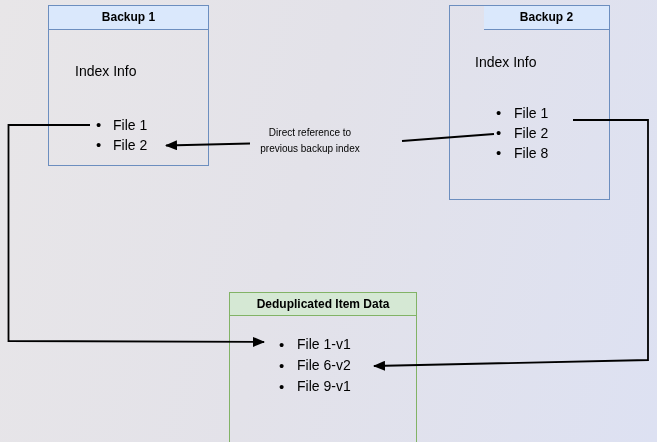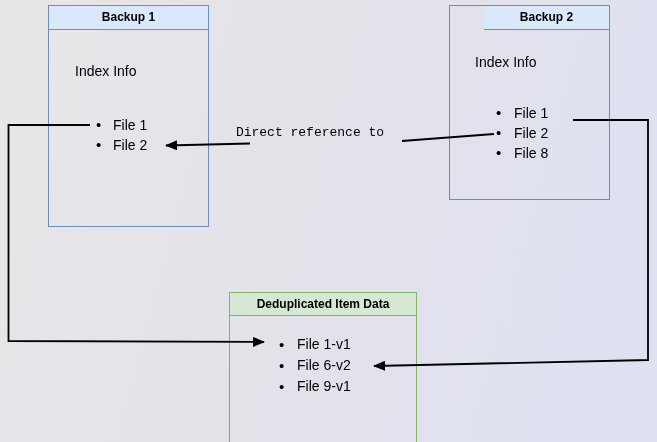--- a/index.html
+++ b/index.html
@@ -22,21 +22,21 @@
   .node-header {
     height: 23px;
     line-height: 23px;
     text-align: center;
     font-size: 12px;
     font-weight: bold;
     background: #dae8fc;
     border-bottom: 1.5px solid #6c8ebf;
   }
 
-  #backup1 { left: 48px; top: 5px; width: 161px; height: 222px; }
+  #backup1 { left: 48px; top: 5px; width: 161px; height: 161px; }
   #backup2 { left: 449px; top: 5px; width: 161px; height: 195px; padding-left: 34px; }
 
   #dedup {
     left: 229px; top: 292px; width: 188px; height: 159px;
     border-color: #82b366;
   }
   #dedup .node-header {
     background: #d5e8d4;
     border-bottom: 1.5px solid #82b366;
     height: 22px; line-height: 22px;
@@ -70,23 +70,22 @@
   #b1-files { left: 96px; top: 115px; }
   #b2-files { left: 496px; top: 103px; }
   #dedup-files { left: 279px; top: 334px; }
   #dedup-files li { line-height: 21px; padding-left: 18px; }
   #b2-files li { padding-left: 18px; }
 
   #annotation {
     position: absolute;
     left: 225px; top: 125px; width: 170px;
     text-align: center;
-    font-size: 13px;
+    font-size: 10px;
     line-height: 16px;
-    font-family: Liberation Mono, monospace;
   }
 
   #arrow-layer {
     position: absolute;
     left: 0; top: 0;
     pointer-events: none;
   }
   #arrow-layer path.edge {
     fill: none;
     stroke: #000;
@@ -127,20 +126,21 @@
     </div>
   </div>
   <ul class="file-list" id="dedup-files">
     <li>File 1-v1</li>
     <li>File 6-v2</li>
     <li>File 9-v1</li>
   </ul>
 
   <div id="annotation">
     <div>Direct reference to</div>
+    <div>previous backup index</div>
   </div>
 
   <svg id="arrow-layer" width="657" height="442" viewBox="0 0 657 442">
     <defs>
       <marker id="arrowhead" viewBox="0 0 12 10" markerWidth="12" markerHeight="10" refX="11" refY="5" orient="auto" markerUnits="userSpaceOnUse">
         <path d="M0,0 L12,5 L0,10 z" fill="#000"></path>
       </marker>
     </defs>
     <path class="edge" d="M 90 125 L 8.5 125 L 8.5 341 L 264 342" marker-end="url(#arrowhead)"></path>
     <path class="edge" d="M 573 120 L 648 120 L 648 360 L 374 366" marker-end="url(#arrowhead)"></path>

